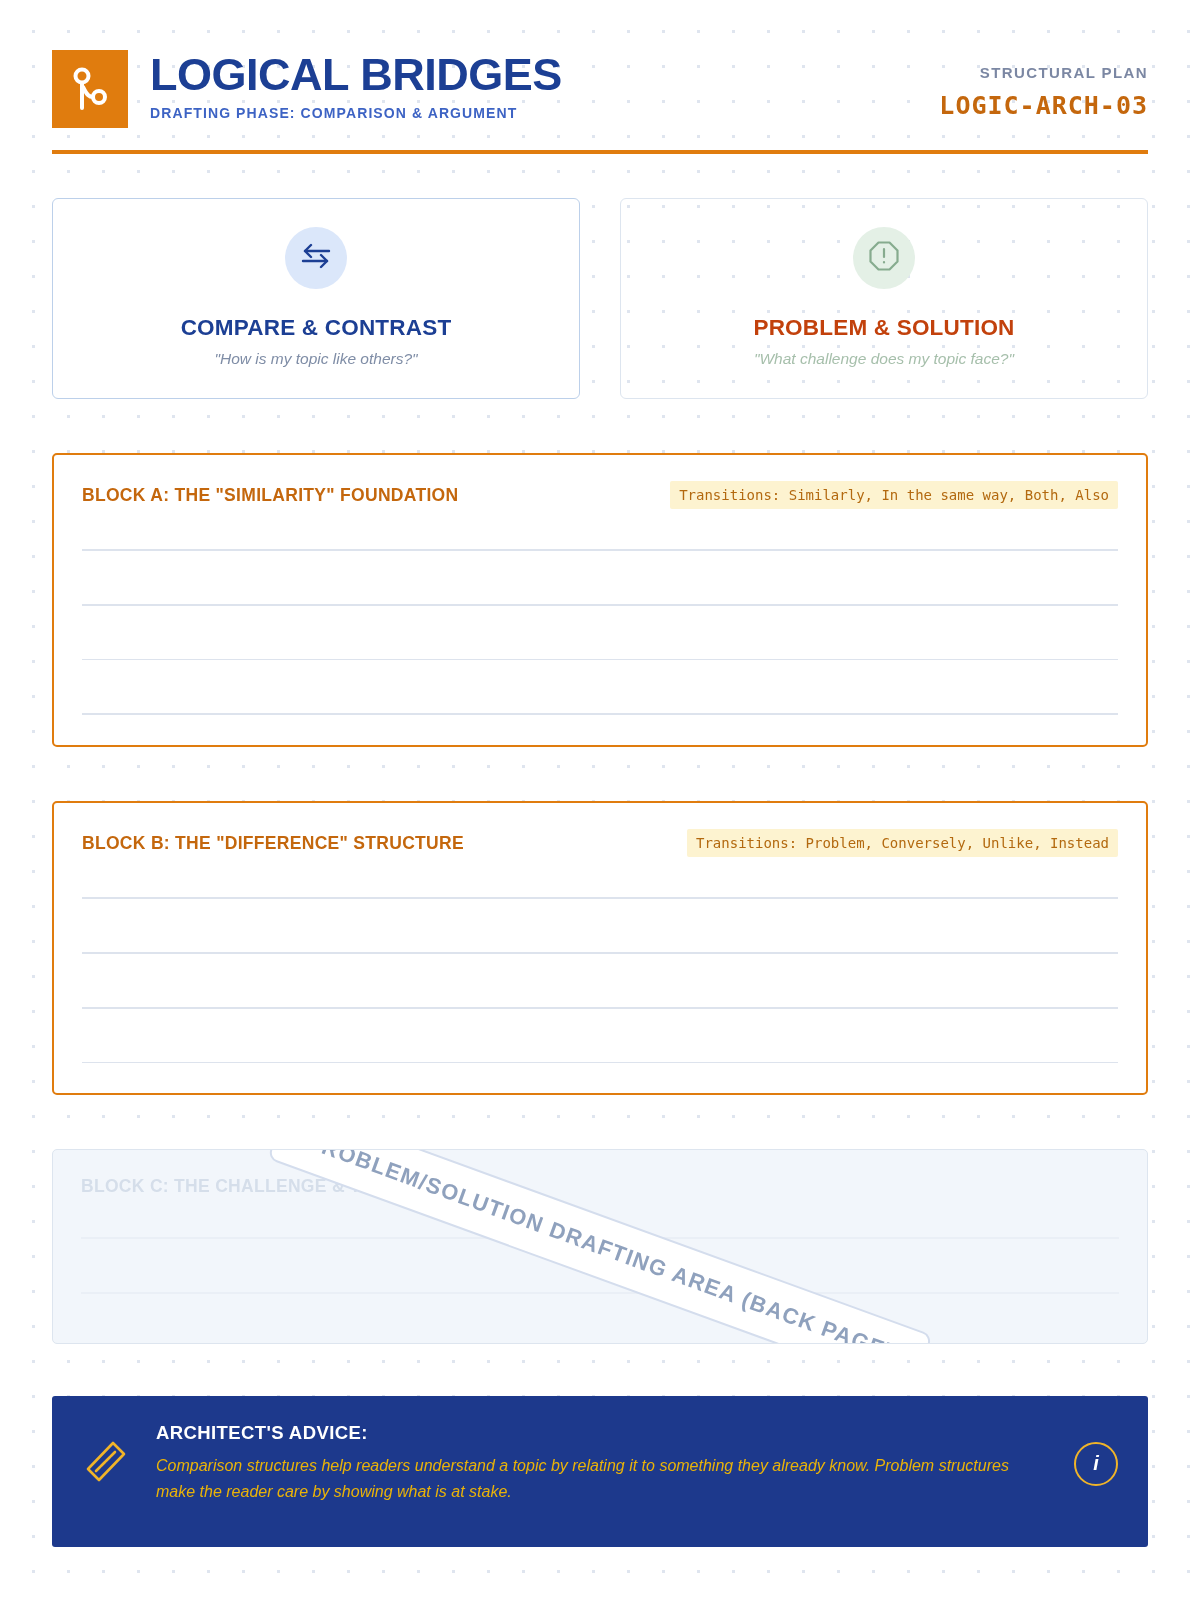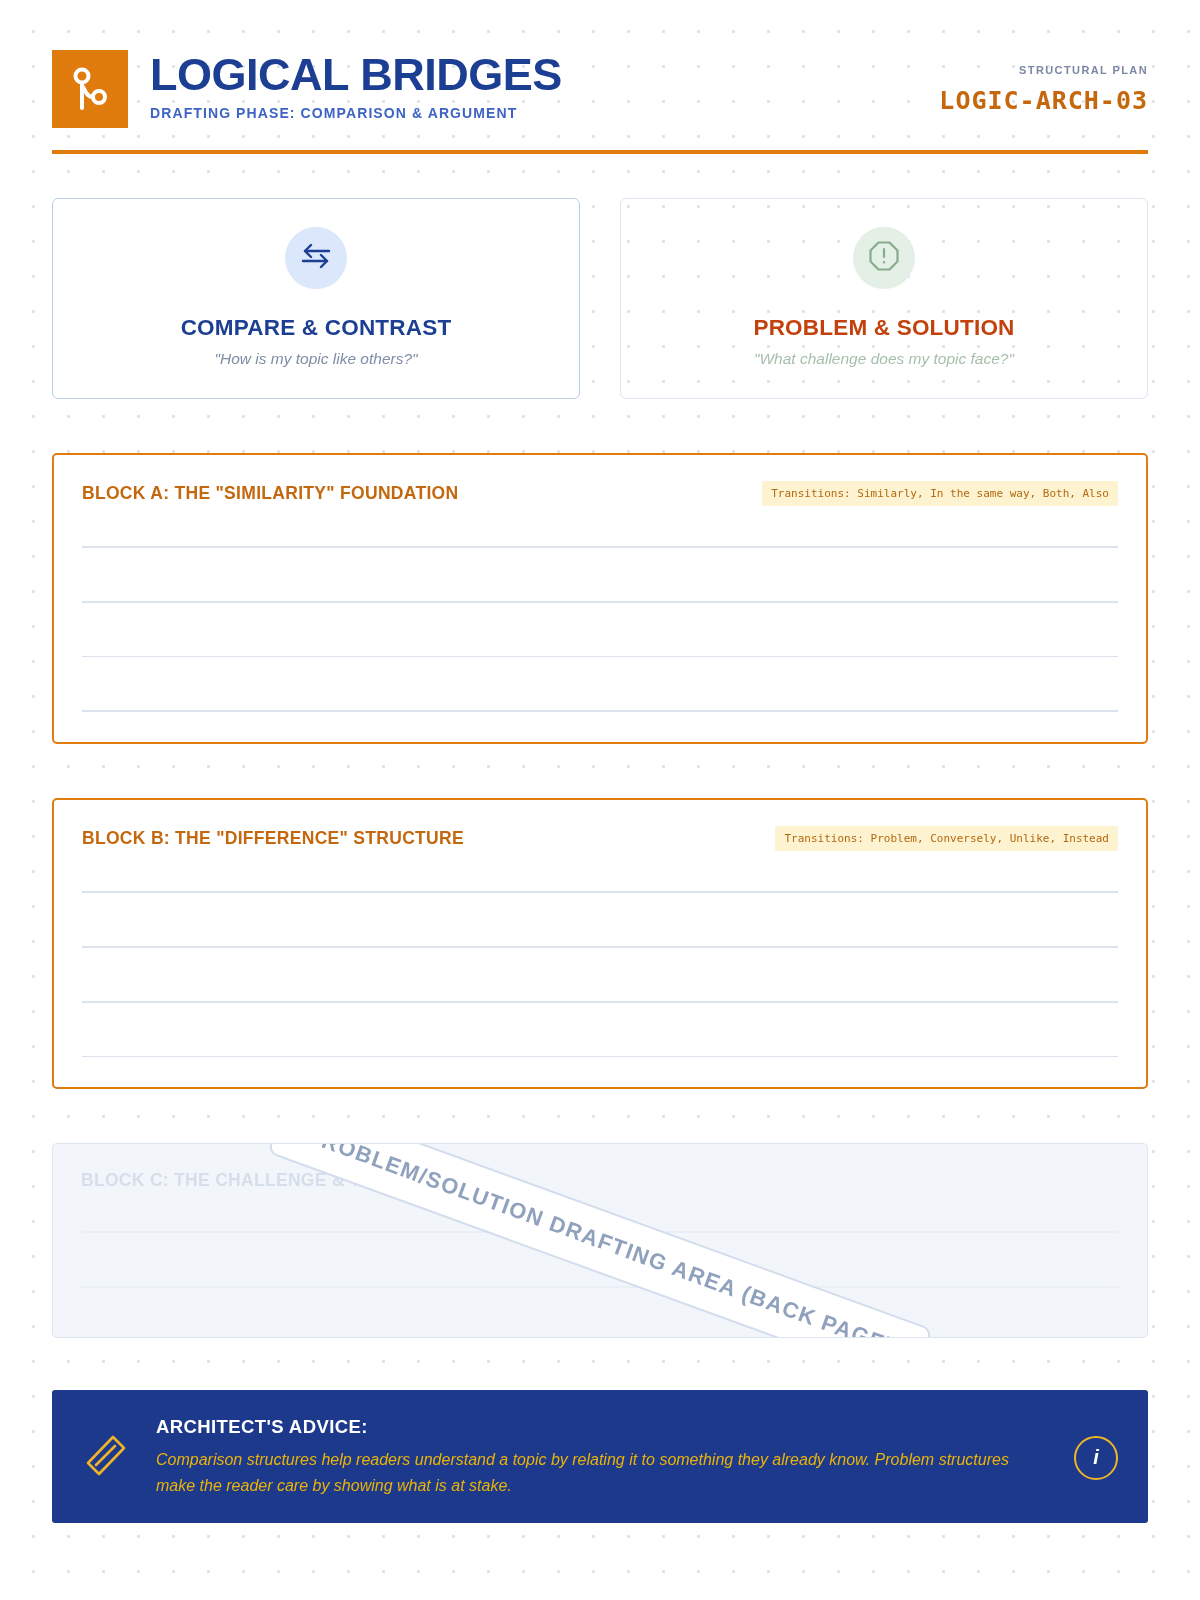--- a/index.html
+++ b/index.html
@@ -71,21 +71,21 @@
     letter-spacing: 1.1px;
     color: #3d63c4;
   }
 
   .header-right {
     text-align: right;
     padding-top: 14px;
   }
 
   .plan-label {
-    font-size: 11px;
+    font-size: 15px;
     letter-spacing: 1.4px;
     font-weight: 600;
     color: #7b87a3;
   }
 
   .plan-code {
     margin-top: 10px;
     font-family: "DejaVu Sans Mono", monospace;
     font-size: 25px;
     font-weight: 700;
@@ -174,21 +174,21 @@
     font-weight: 700;
     letter-spacing: 0.3px;
     color: #c4670d;
     white-space: nowrap;
   }
 
   .transitions {
     background: #fdf3d0;
     color: #b3690f;
     font-family: "DejaVu Sans Mono", monospace;
-    font-size: 11px;
+    font-size: 14px;
     padding: 6px 9px;
     border-radius: 2px;
     white-space: nowrap;
   }
 
   .lines { margin-top: 40px; }
 
   .write-line {
     height: 1.8px;
     background: #dde3ed;
@@ -226,21 +226,21 @@
     font-weight: 600;
     letter-spacing: 1.3px;
     white-space: nowrap;
   }
 
   
   .advice {
     margin-top: 52px;
     background: #1d398c;
     border-radius: 3px;
-    padding: 26px 30px 24px;
+    padding: 26px 30px 42px;
     display: flex;
     align-items: center;
     gap: 26px;
   }
 
   .advice-icon { flex: none; width: 48px; display: flex; justify-content: center; }
 
   .advice-body { flex: 1; }
 
   .advice-title {

